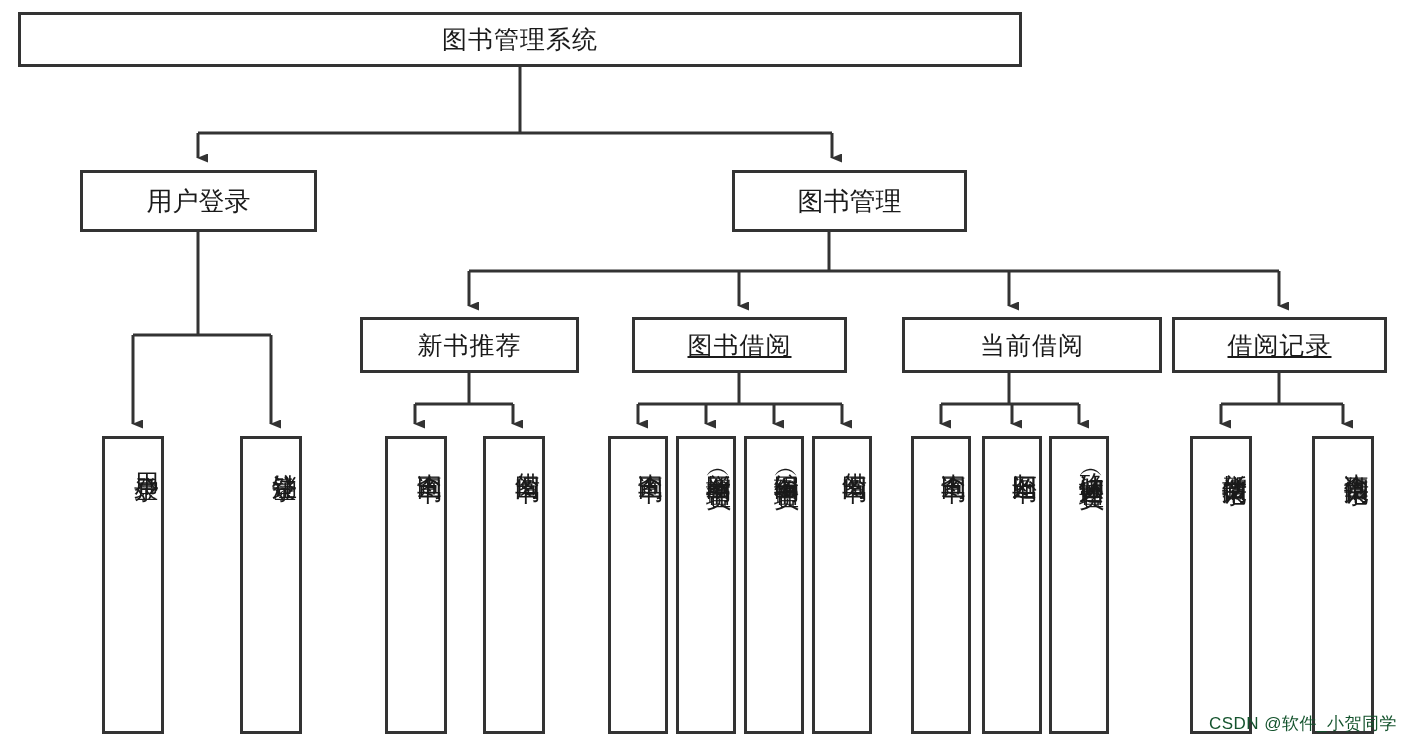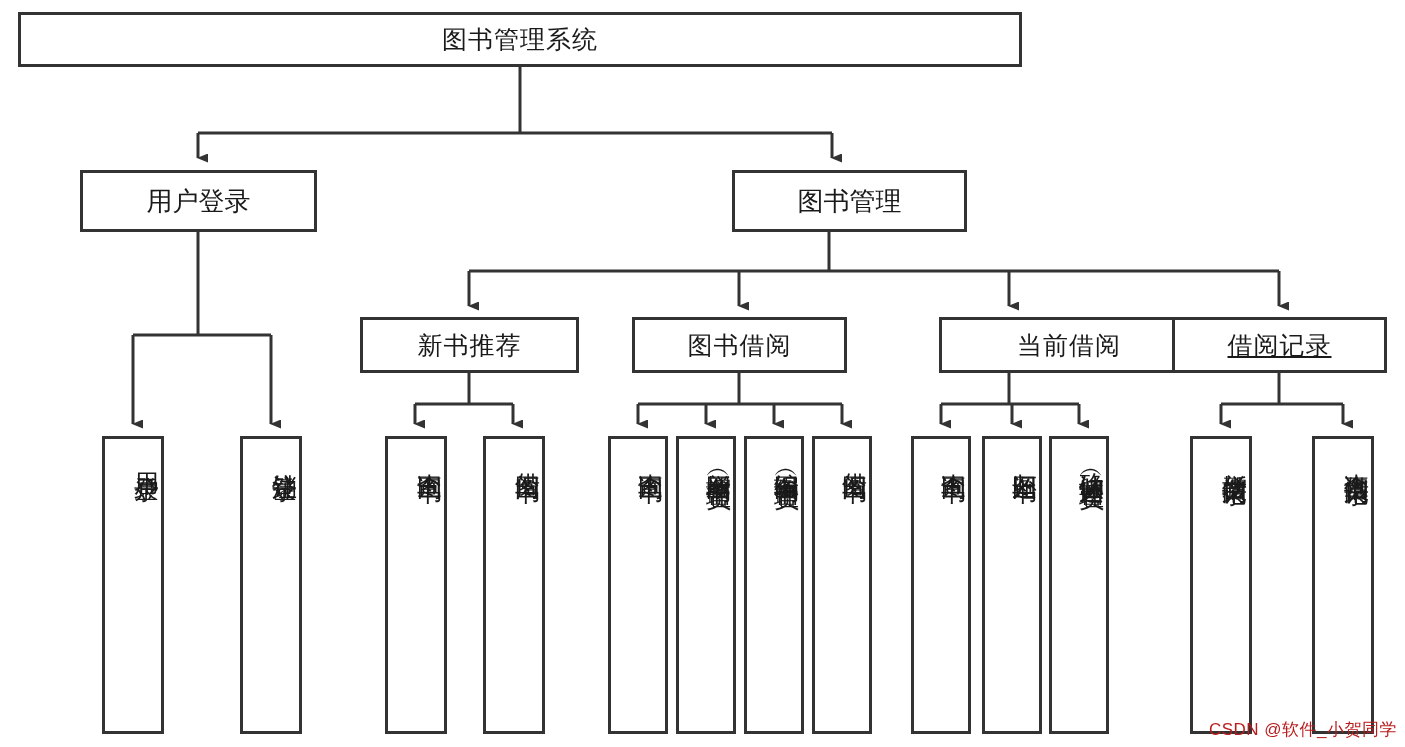--- a/index.html
+++ b/index.html
@@ -7,21 +7,21 @@
   #stage{position:relative;width:1405px;height:747px;background:#fff;overflow:hidden;}
   #wires{position:absolute;left:0;top:0;width:1405px;height:747px;}
   .node{position:absolute;box-sizing:border-box;background:#ffffff;border:3px solid #333333;
         display:flex;align-items:center;justify-content:center;color:#1a1a1a;}
   .node.h{font-size:25px;letter-spacing:1px;}
   .node.lv1{font-size:26px;}
   .node.leaf{writing-mode:vertical-rl;text-orientation:upright;font-size:25px;
              line-height:1.18;letter-spacing:2px;padding:14px 0;align-items:flex-start;
              justify-content:flex-start;border-width:3px;}
   .node.leaf > span{display:block;white-space:pre-line;}
-  #watermark{position:absolute;right:8px;bottom:6px;font-size:17px;color:#b91c1c;
+  #watermark{position:absolute;right:8px;bottom:12px;font-size:17px;color:#14532d;
              letter-spacing:.5px;white-space:nowrap;pointer-events:none;}
 </style>
 </head>
 <body>
 
 <div id="stage">
 
   <svg id="wires" viewBox="0 0 1405 747" xmlns="http://www.w3.org/2000/svg">
     <defs>
       <marker id="ah" markerWidth="9" markerHeight="11" refX="4.5" refY="10" orient="auto" markerUnits="userSpaceOnUse">
@@ -79,24 +79,24 @@
   <div class="node lv1" style="left:80px;top:170px;width:237px;height:62px;">
     <span>用户登录</span>
   </div>
   <div class="node lv1" style="left:732px;top:170px;width:235px;height:62px;">
     <span>图书管理</span>
   </div>
 
   <div class="node h" style="left:360px;top:317px;width:219px;height:56px;">
     <span>新书推荐</span>
   </div>
-  <div class="node h" style="left:632px;top:317px;width:215px;height:56px;">
+  <div class="node h" style="left:632px;top:317px;width:215px;height:56px;text-decoration:underline;">
     <span>图书借阅</span>
   </div>
-  <div class="node h" style="left:902px;top:317px;width:260px;height:56px;margin-left:37px;">
+  <div class="node h" style="left:902px;top:317px;width:260px;height:56px;">
     <span>当前借阅</span>
   </div>
   <div class="node h" style="left:1172px;top:317px;width:215px;height:56px;text-decoration:underline;">
     <span>借阅记录</span>
   </div>
 
   <div class="node leaf" style="left:102px;top:436px;width:62px;height:298px;">
     <span>用户登录</span>
   </div>
   <div class="node leaf" style="left:240px;top:436px;width:62px;height:298px;">

